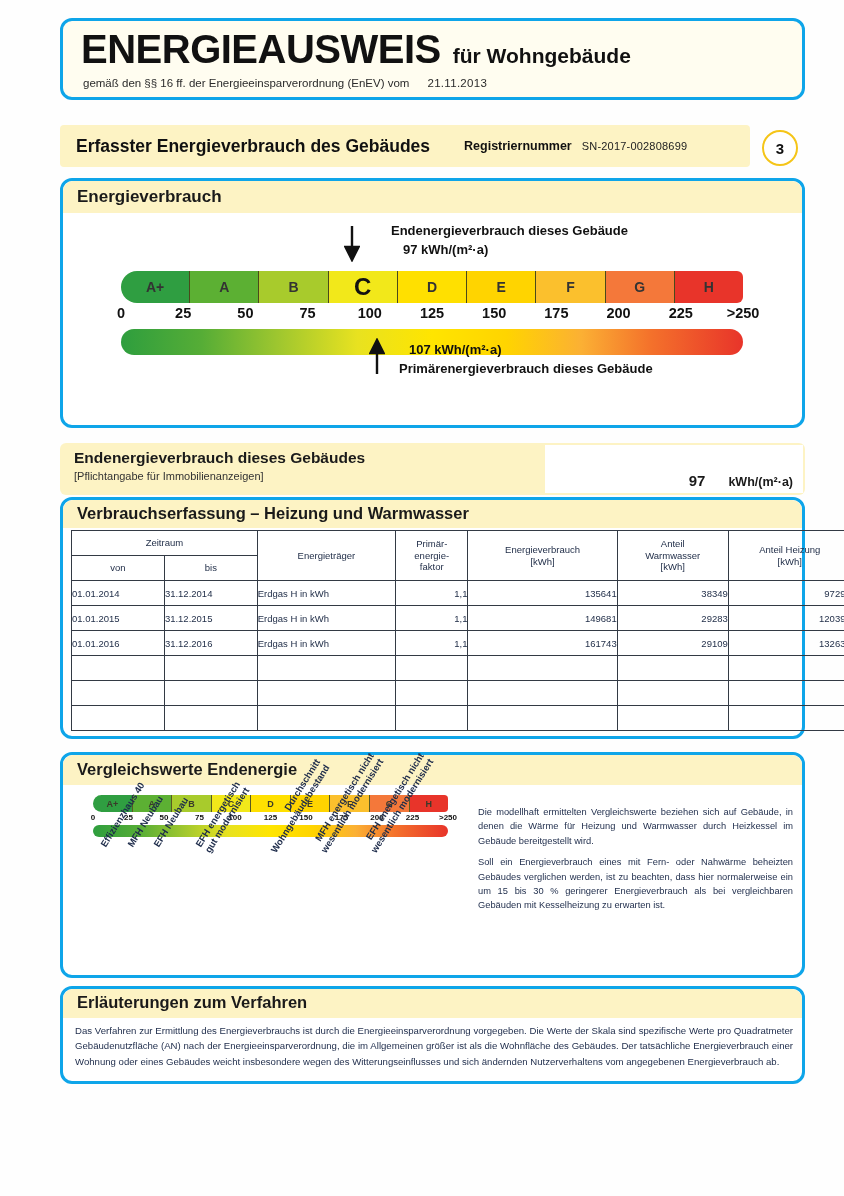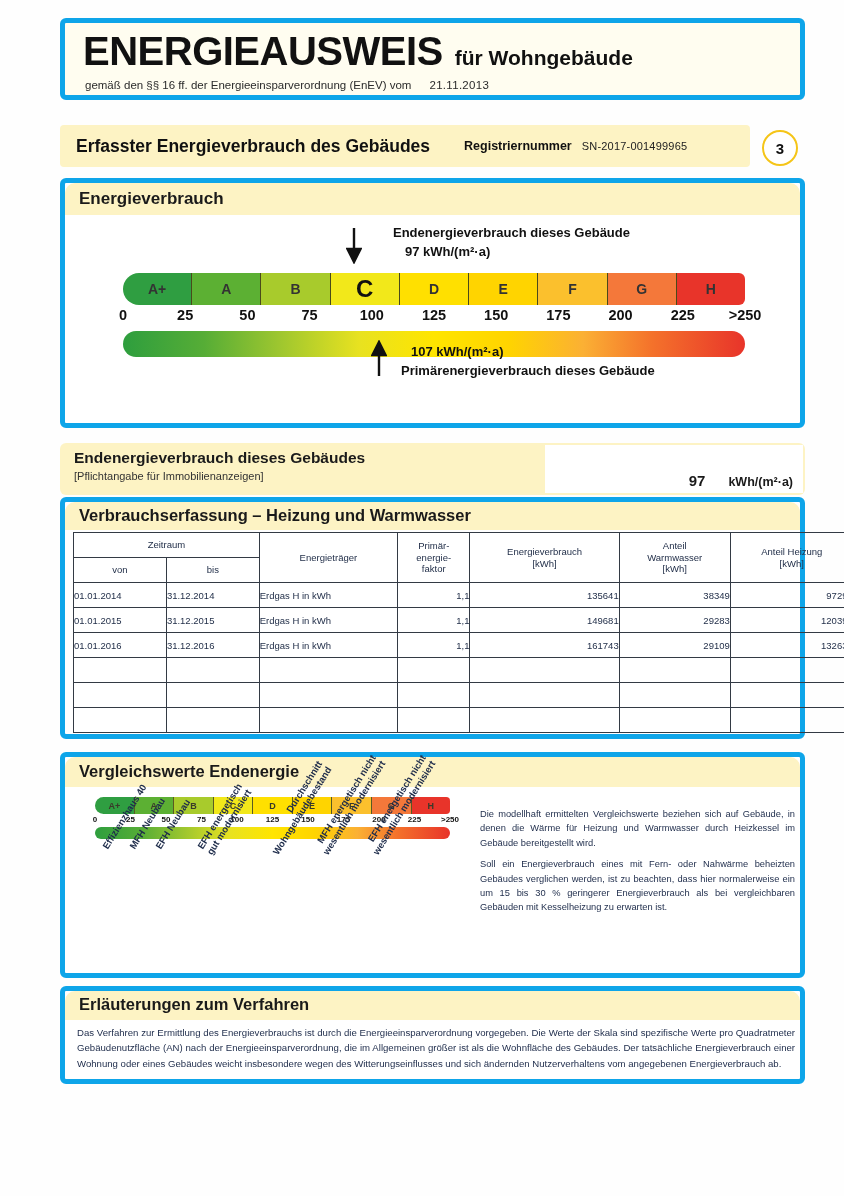--- a/index.html
+++ b/index.html
@@ -20,22 +20,22 @@
     position: absolute;
     left: 0; top: 0;
     width: 844px;
     height: 1196px;
     background: #fefefe;
   }
 
   
   .panel {
     position: absolute;
-    border: 5px solid #0ea5e9;
-    border-radius: 6px;
+    border: 3px solid #0ea5e9;
+    border-radius: 12px;
     background: #ffffff;
     box-sizing: border-box;
   }
 
   
   #header-panel {
     left: 60px; top: 18px;
     width: 745px; height: 82px;
     background: #fffdf0;
   }
@@ -428,21 +428,21 @@
       <div class="title-sub">für Wohngebäude</div>
     </div>
     <div class="title-legal">
       <span>gemäß den §§ 16 ff. der Energieeinsparverordnung (EnEV) vom</span><span class="legal-date">21.11.2013</span>
     </div>
   </div>
 
   <div id="reg-bar">
     <span id="reg-title">Erfasster Energieverbrauch des Gebäudes</span>
     <span id="reg-label">Registriernummer</span>
-    <span id="reg-value">SN-2017-001499965</span>
+    <span id="reg-value">SN-2017-002808699</span>
   </div>
   <div id="page-badge">3</div>
 
   <div class="panel" id="consumption-panel">
     <div id="consumption-head">
       <span>Energieverbrauch</span>
     </div>
 
     <div class="scale-wrap">
 

